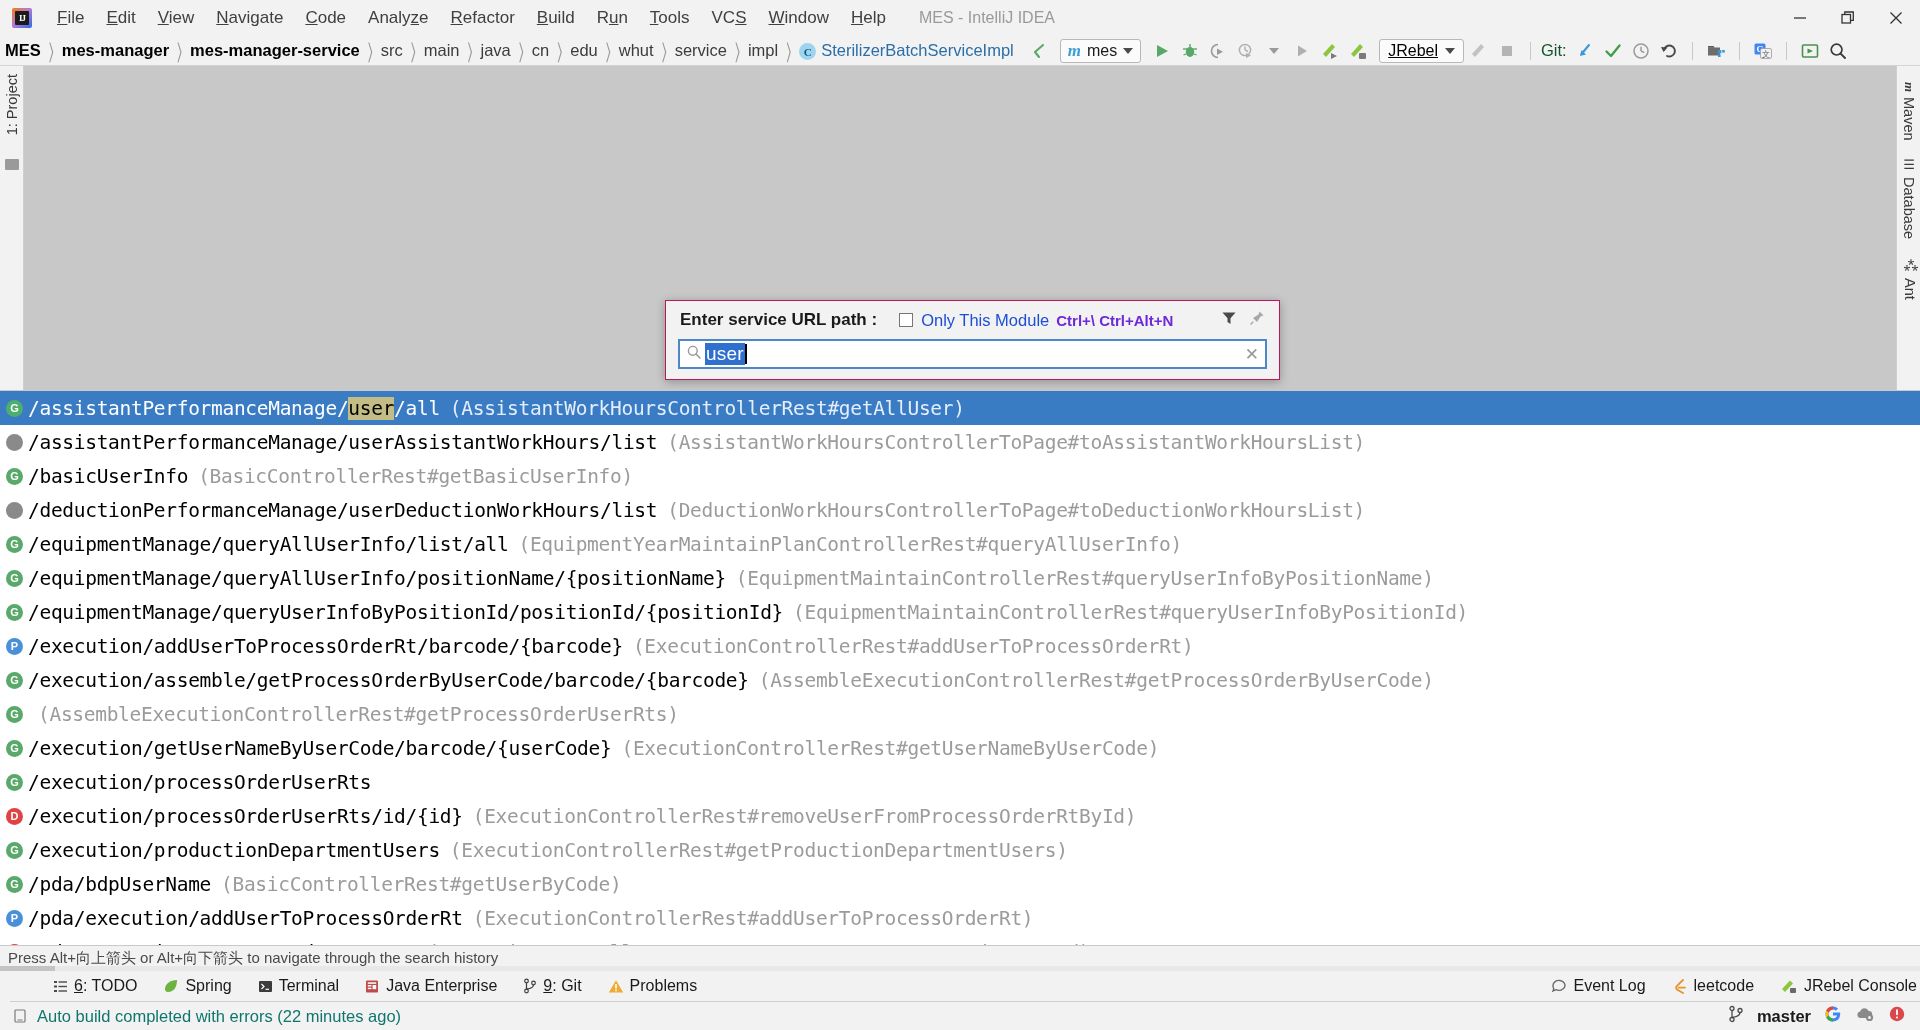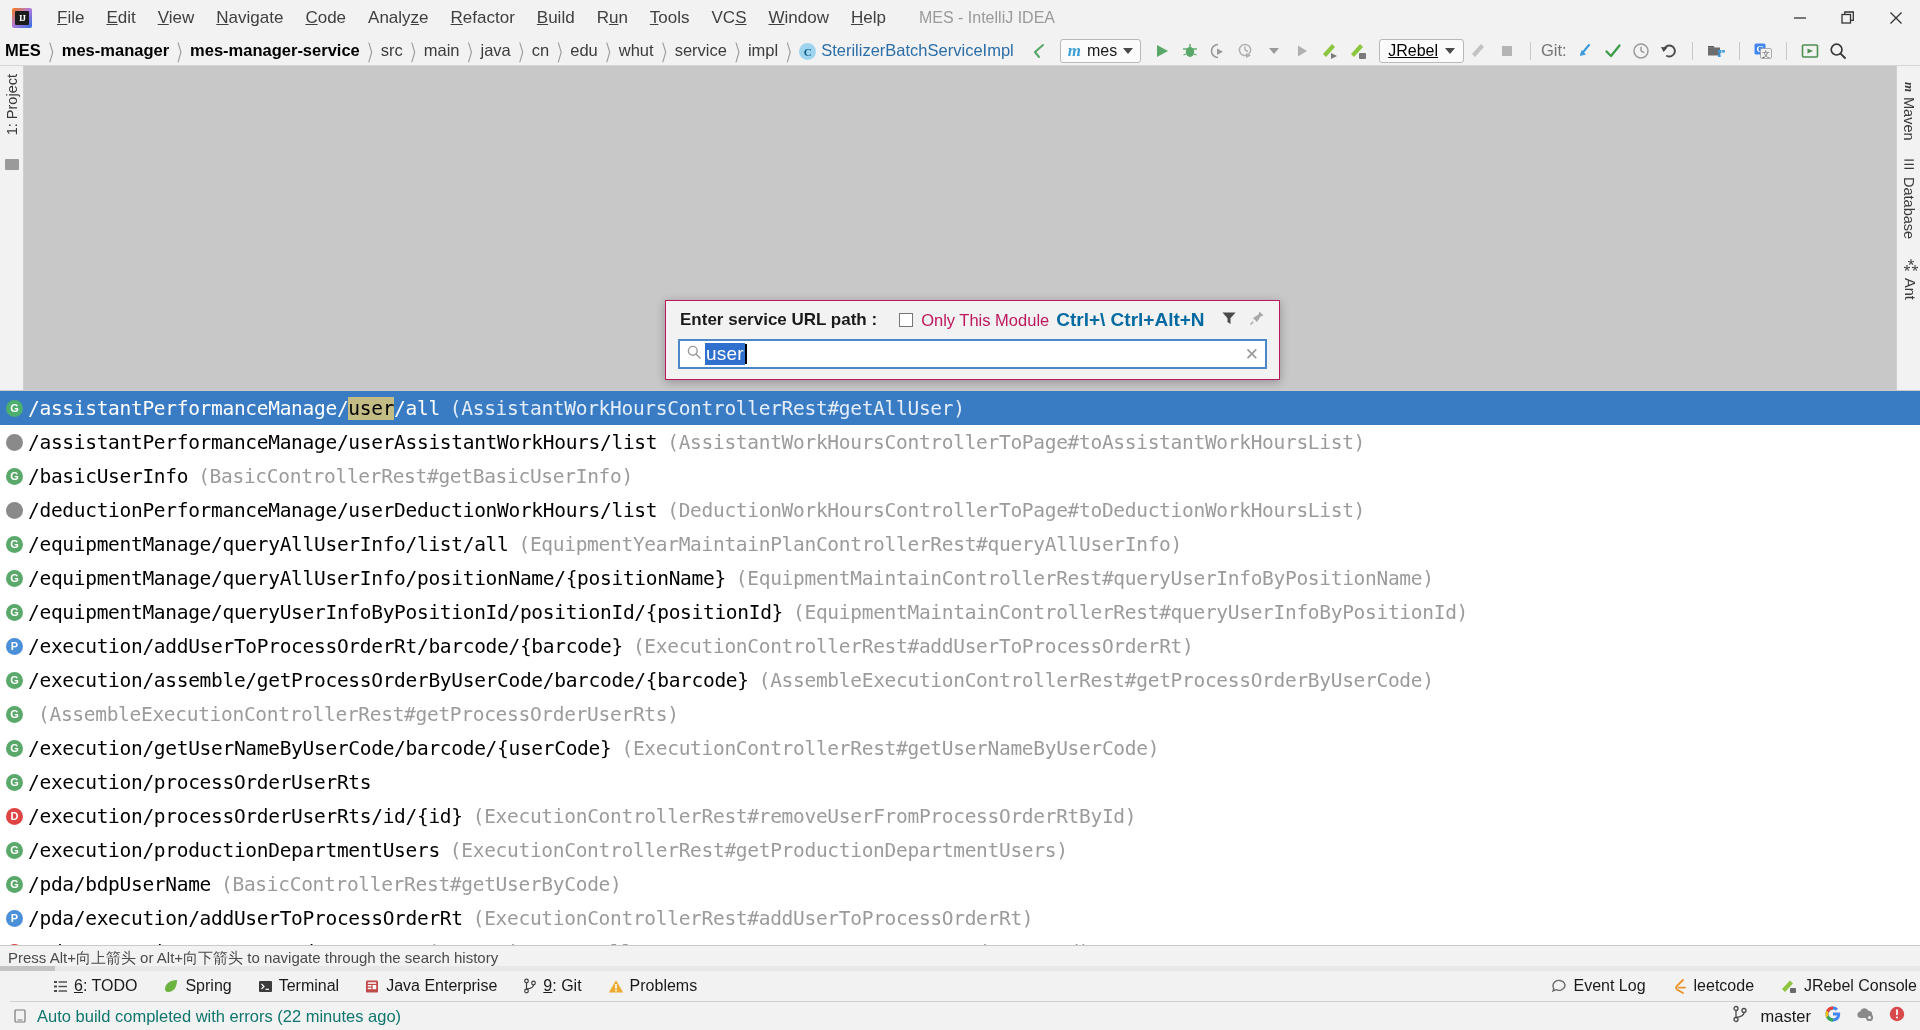--- a/index.html
+++ b/index.html
@@ -91,21 +91,21 @@
   .caret { width:0;height:0;border-left:5px solid transparent;border-right:5px solid transparent;
            border-top:6px solid #4a4a4a; }
   .caret.dim { border-top-color:#9a9a9a; }
   .jrebel-box {
     display:flex; align-items:center; gap:7px;
     border:1px solid #b8b8b8; border-radius:3px; background:#fbfbfb;
     height:24px; padding:0 8px; margin-left:6px;text-decoration:underline;
   }
   .jrebel-box .nm { font-size:16px; }
   .vdiv { width:1px; height:18px; background:#c8c8c8; margin:0 8px; }
-  .git-lbl { font-size:16.5px; color:#737373; margin-right:3px; }
+  .git-lbl { font-size:16.5px; color:#14532d; margin-right:3px; }
 
   
   .editor-bg {
     position: absolute; top: 66px; left: 0; width: 1920px; height: 900px;
     background: #c8c8c8;
   }
 
   
   .stripe-l {
     position:absolute; top:66px; left:0; width:24px; height:900px;
@@ -130,22 +130,22 @@
     z-index: 40;
   }
   .popup-head {
     display:flex; align-items:center; height:38px; padding: 0 14px;
   }
   .popup-title { font-size:17px; font-weight:bold; color:#1a1a1a; white-space:nowrap; }
   .chk {
     width:14px; height:14px; border:1px solid #767676; background:#fff;
     margin-left:22px; margin-right:8px; flex:none;
   }
-  .chk-lbl { font-size:16.5px; color:#be185d; white-space:nowrap; }
-  .shortcut { font-size:19px; font-weight:bold; color:#0369a1; margin-left:7px; white-space:nowrap; }
+  .chk-lbl { font-size:16.5px; color:#1d4ed8; white-space:nowrap; }
+  .shortcut { font-size:15px; font-weight:bold; color:#6d28d9; margin-left:7px; white-space:nowrap; }
   .head-icons { margin-left:auto; display:flex; align-items:center; gap:12px; padding-left:10px;}
   .search-row { padding: 0 12px 10px 12px; }
   .search-box {
     display:flex; align-items:center; height:30px;
     border:2px solid #4c88c8; background:#fff; padding: 0 6px;
   }
   .mag { flex:none; margin-right:3px; }
   .qtext {
     font-size:19px; font-family:"Liberation Sans", sans-serif;
     background:#2f6fce; color:#fff; padding:0 1px; letter-spacing:.2px;
@@ -211,21 +211,21 @@
   }
   .tw u { text-decoration: underline; }
   .tw-right { margin-left:auto; display:flex; align-items:center; }
 
   
   .statusbar {
     position:absolute; left:0; top:1002px; width:1920px; height:28px;
     background:#f2f2f2; display:flex; align-items:center;
   }
   .status-text { font-size:16.5px; color:#0f766e; margin-left:9px; }
-  .status-right { margin-left:auto; display:flex; align-items:center; gap:13px; padding-right:14px; }
+  .status-right { margin-left:auto; display:flex; align-items:center; gap:13px; padding-right:14px;font-weight:bold; }
   .branch { font-size:16.5px; color:#1a1a1a; }
 
   
   .sliver {
     position:absolute; left:0; top:966px; width:1920px; height:5px;
     background:#e8e8e8; z-index:37;
   }
   .sliver i { position:absolute; left:0; top:0; width:55px; height:5px; background:#c3c3c3; }
 </style>
 </head>

